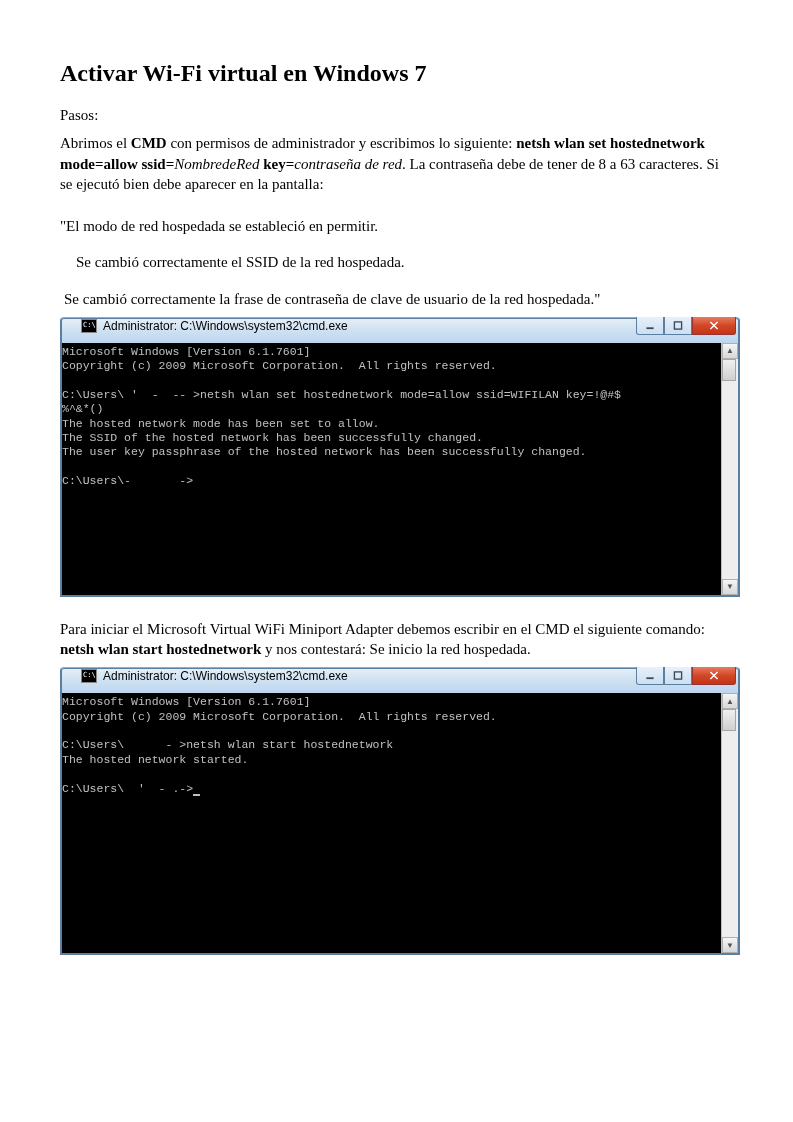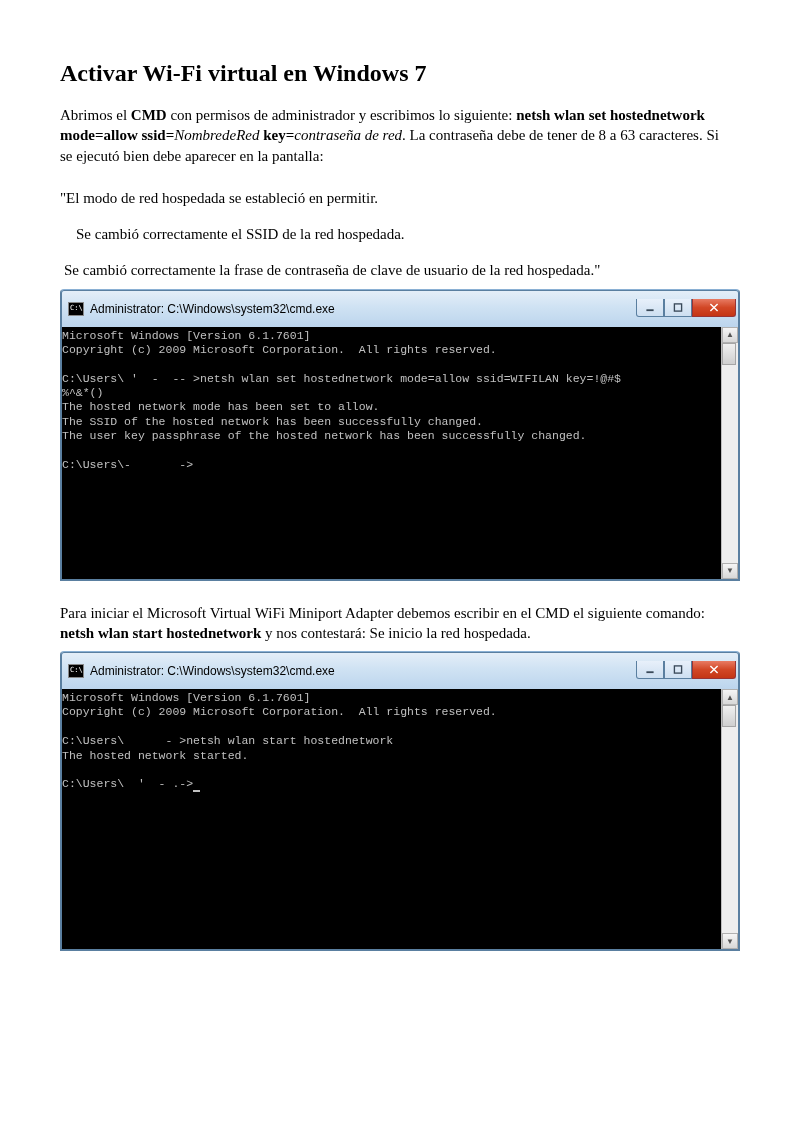--- a/index.html
+++ b/index.html
@@ -37,23 +37,23 @@
     border-top: 1px solid #8ab0d4;
     background: linear-gradient(180deg,#b8d4ec 0%, #9cc3e7 100%);
     padding: 1px;
     box-sizing: border-box;
     margin: 8px 0 22px 0;
     border-radius: 4px 4px 0 0;
     box-shadow: 0 0 0 1px #5a7fa0 inset;
   }
   .cmd-titlebar {
     display: flex;
-    align-items: center;
-    height: 36px;
-    padding: 0 2px 0 6px;
+    align-items: flex-start;
+    height: 24px;
+    padding: 0 2px 0 19px;
     font-family: "Segoe UI", Tahoma, sans-serif;
     font-size: 12px;
     color: #000;
     background: linear-gradient(180deg,#e4eef8 0%, #cfe2f3 45%, #bcd5ed 100%);
     border-radius: 3px 3px 0 0;
     position: relative;
   }
   .cmd-icon {
     width: 14px;
     height: 12px;
@@ -154,20 +154,21 @@
     vertical-align: bottom;
   }
 
 </style>
 </head>
 <body>
 
 <div class="page">
   <h1 class="doc-title">Activar Wi-Fi virtual en Windows 7</h1>
 
+  <p>Pasos:</p>
 
   <p>
     <span>Abrimos el </span><span class="bold">CMD</span><span> con permisos de administrador y escribimos lo siguiente: </span><span class="bold">netsh wlan set hostednetwork mode=allow ssid=</span><span class="italic">NombredeRed</span><span class="bold"> key=</span><span class="italic">contraseña de red</span><span>. La contraseña debe de tener de  8 a 63 caracteres. Si se ejecutó bien debe aparecer en la pantalla:</span>
   </p>
 
   <div class="gap"></div>
 
   <p style="margin:0;">"El modo de red hospedada se estableció en permitir.</p>
   <p style="margin:16px;">Se cambió correctamente el SSID de la red hospedada.</p>
   <p style="margin:0 0 6px 4px;">Se cambió correctamente la frase de contraseña de clave de usuario de la red hospedada."</p>

